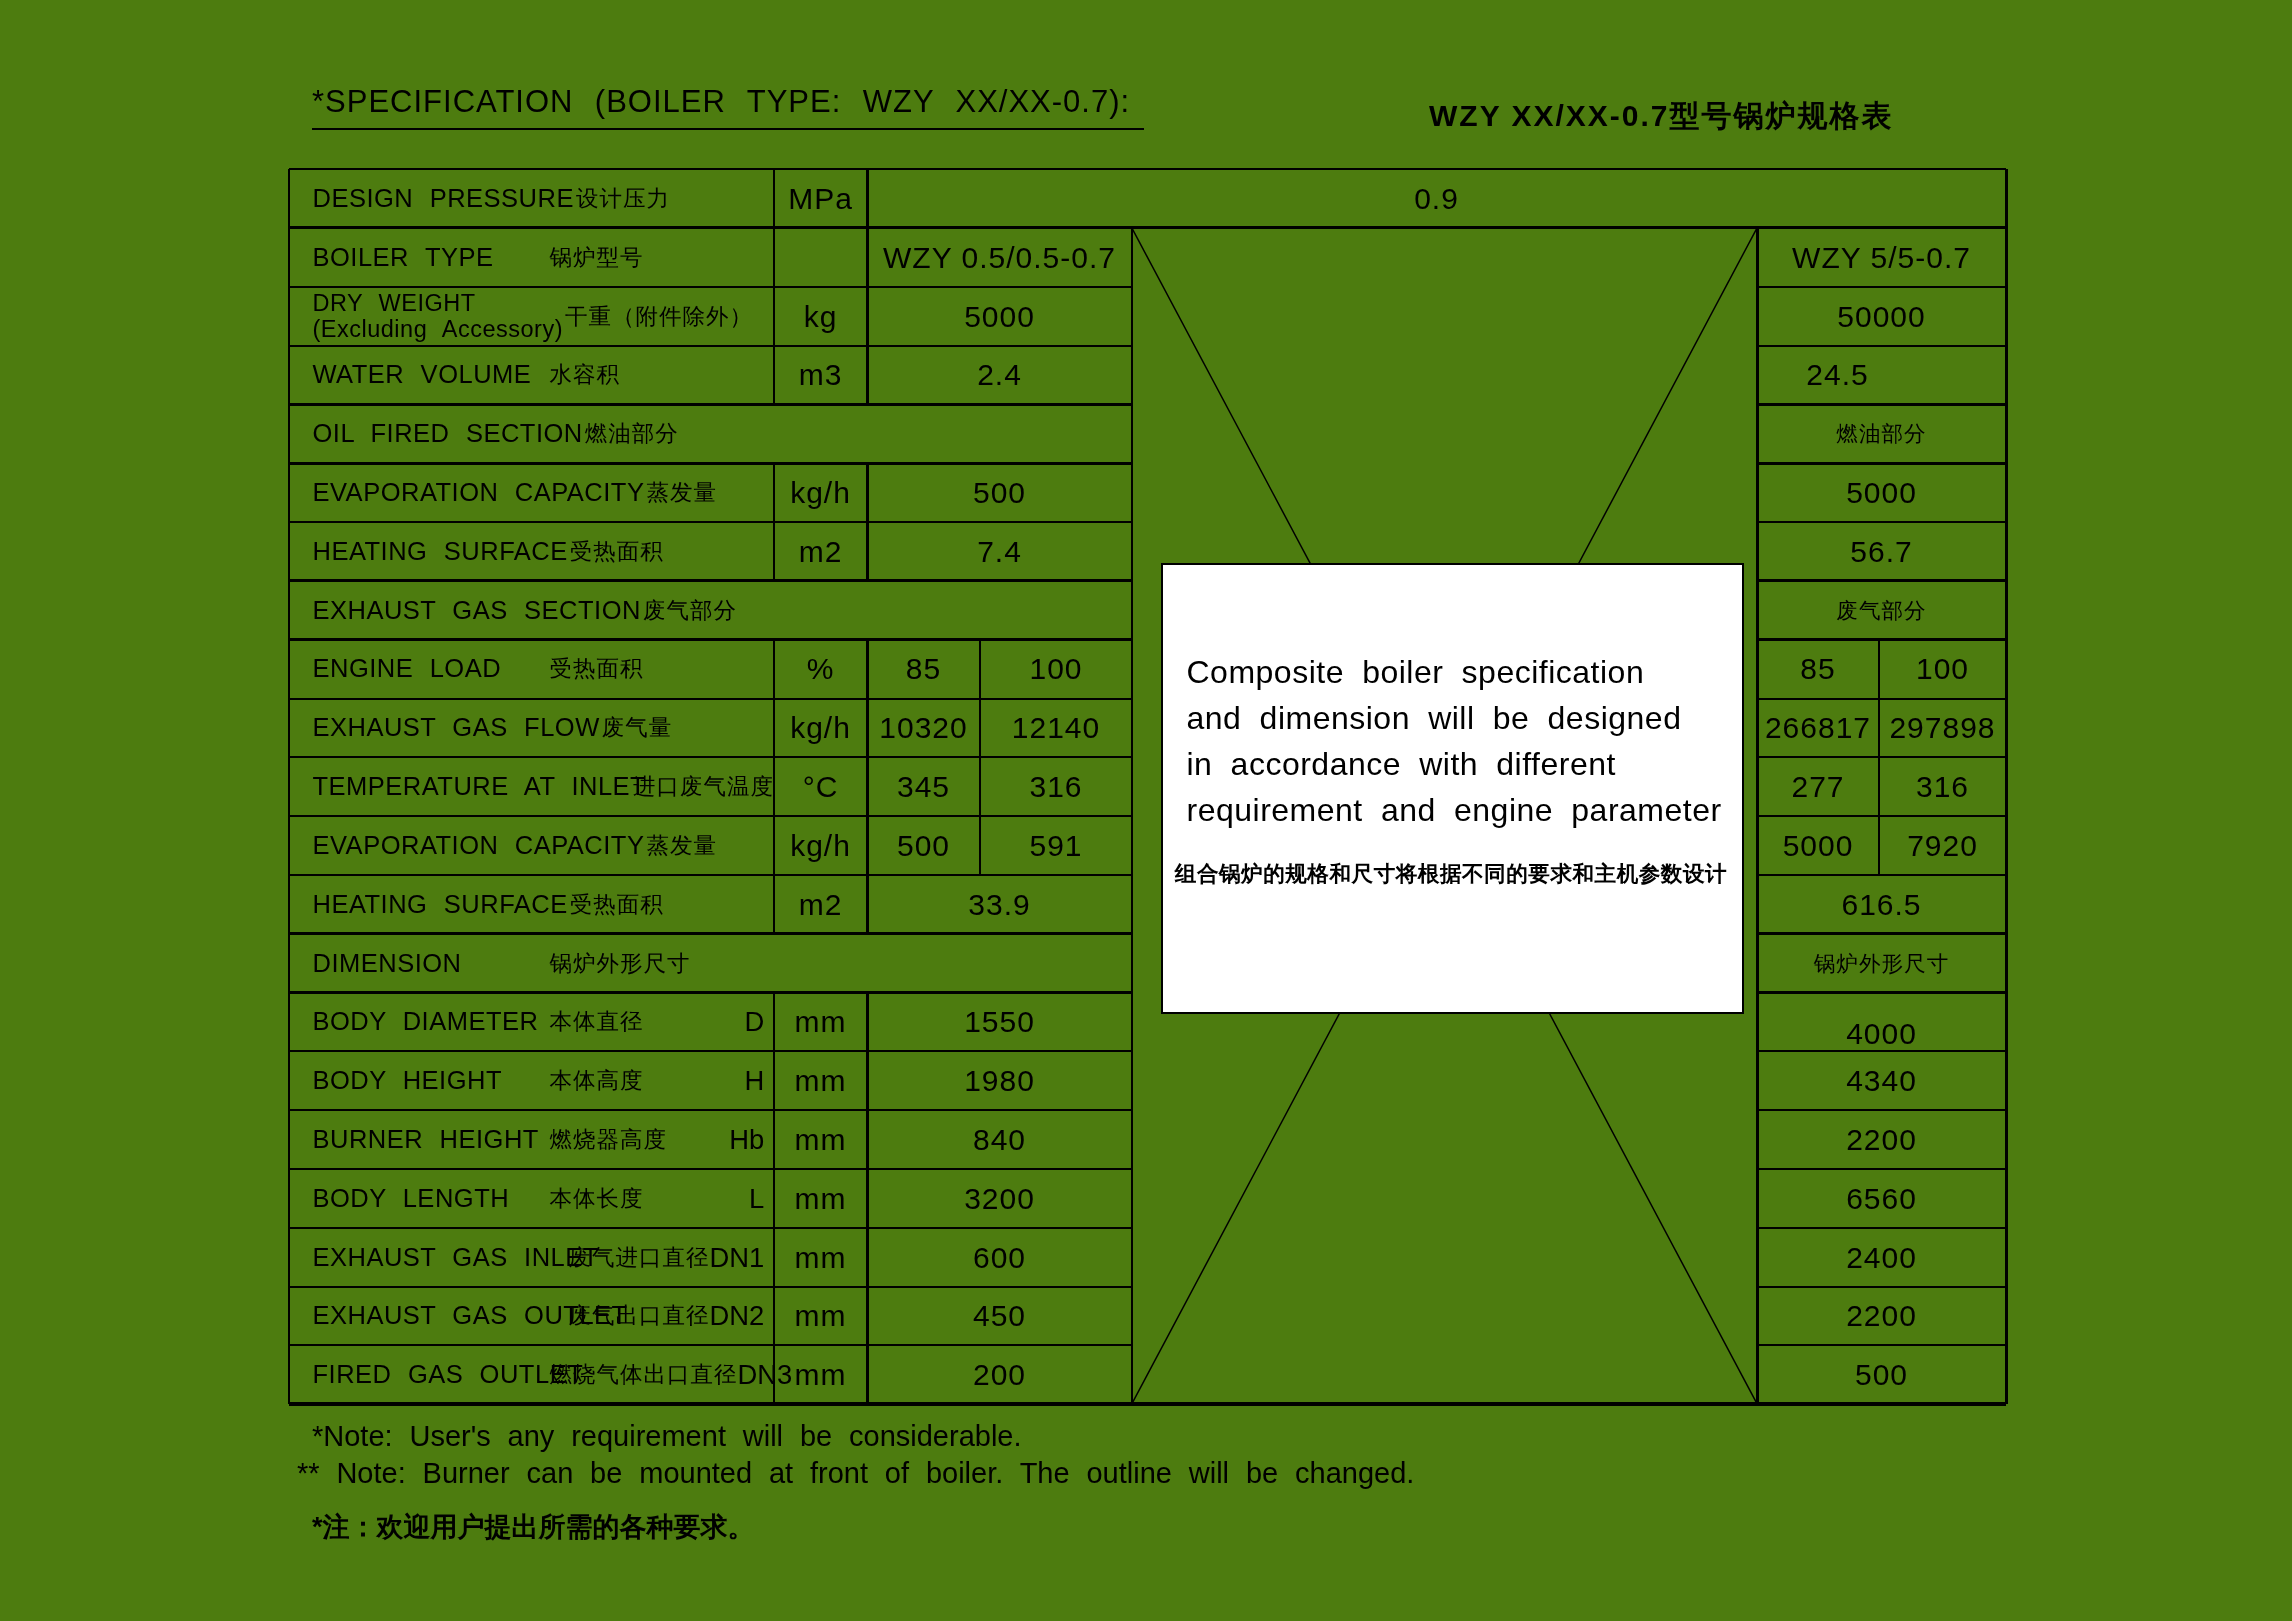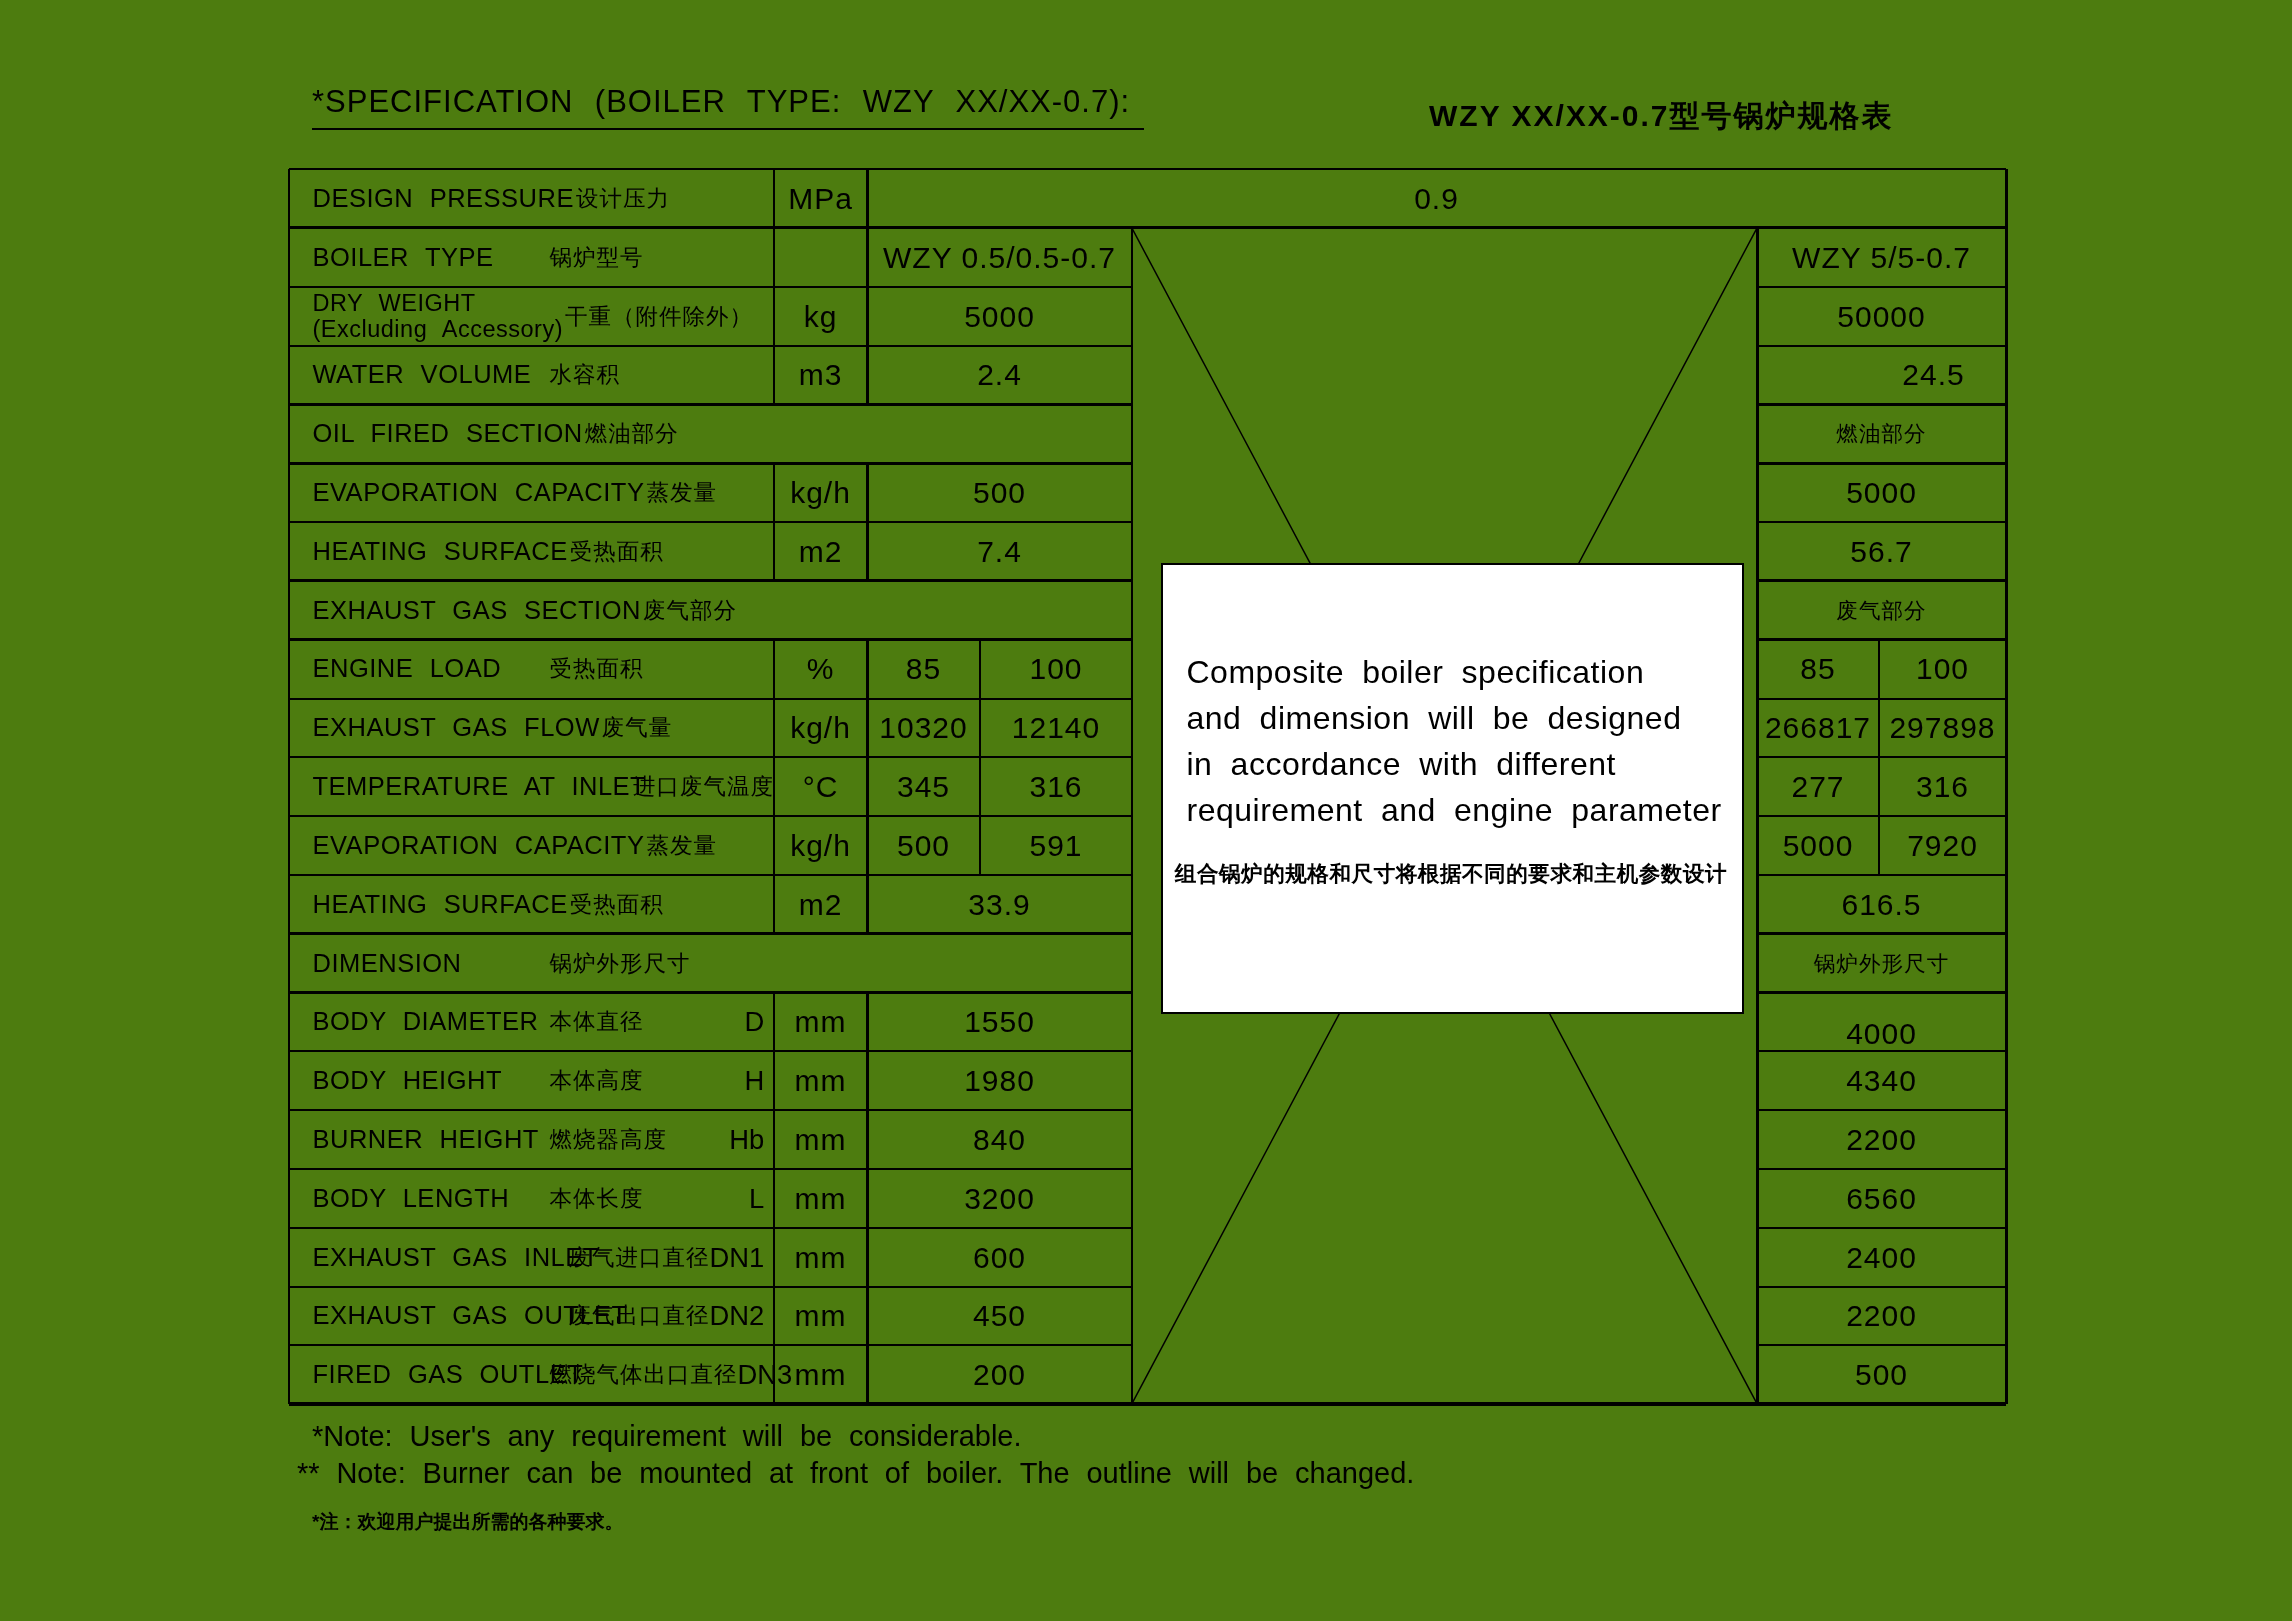--- a/index.html
+++ b/index.html
@@ -45,21 +45,21 @@
   
   .center-box{
     position:absolute;left:872px;top:394px;width:583px;height:451px;
     background:#fff;border:2px solid #000;box-sizing:border-box;z-index:2;
   }
   .cb-en{margin:84px 0 0 23.5px;font-size:32px;line-height:46px;letter-spacing:0.5px;word-spacing:8.8px;}
   .cb-cn{margin:25.5px 0 0 11.8px;font-size:21.6px;font-weight:bold;letter-spacing:0.5px;white-space:nowrap;}
   
   .note-en1{position:absolute;left:312px;top:1420px;font-size:29px;word-spacing:8.8px;white-space:nowrap;}
   .note-en2{position:absolute;left:297px;top:1457px;font-size:29px;word-spacing:8.8px;white-space:nowrap;}
-  .note-cn1{position:absolute;left:312px;top:1509px;font-size:19px;font-weight:bold;white-space:nowrap;}
+  .note-cn1{position:absolute;left:312px;top:1509px;font-size:27px;font-weight:bold;white-space:nowrap;}
   .note-cn2{position:absolute;left:306px;top:1547px;font-size:21.6px;font-weight:bold;white-space:nowrap;}
 </style>
 </head>
 <body>
 
 <div class="sheet">
 
   <div class="title-en">*SPECIFICATION (BOILER TYPE: WZY XX/XX-0.7):</div>
   <div class="title-cn">WZY XX/XX-0.7型号锅炉规格表</div>
 
@@ -127,21 +127,21 @@
         <div class="cell label-cell" style="left: 0px; width: 485px;">
           <span class="lab-en">WATER VOLUME</span>
           <span class="lab-cn">水容积</span>
         </div>
         <div class="cell unit-cell" style="left: 485px; width: 93px;">
           <span class="val">m3</span>
         </div>
         <div class="cell " style="left: 578px; width: 265px;">
           <span class="val">2.4</span>
         </div>
-        <div class="cell " style="left: 1520px; width: 249px;">
+        <div class="cell " style="left: 1424px; width: 249px;">
           <span class="val">24.5</span>
         </div>
       </div>
       <div class="row" style="top: 235px;">
         <div class="cell label-cell" style="left: 0px; width: 843px;">
           <span class="lab-en">OIL FIRED SECTION</span>
           <span class="lab-cn">燃油部分</span>
         </div>
         <div class="cell " style="left: 1468px; width: 249px;">
           <span class="section-cn">燃油部分</span>

